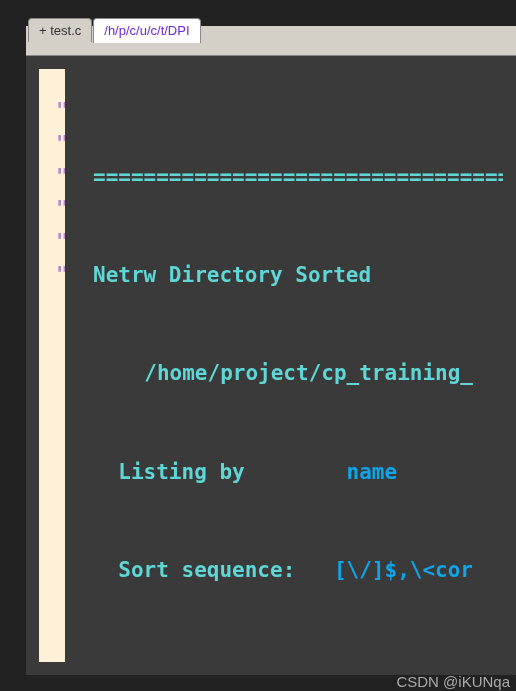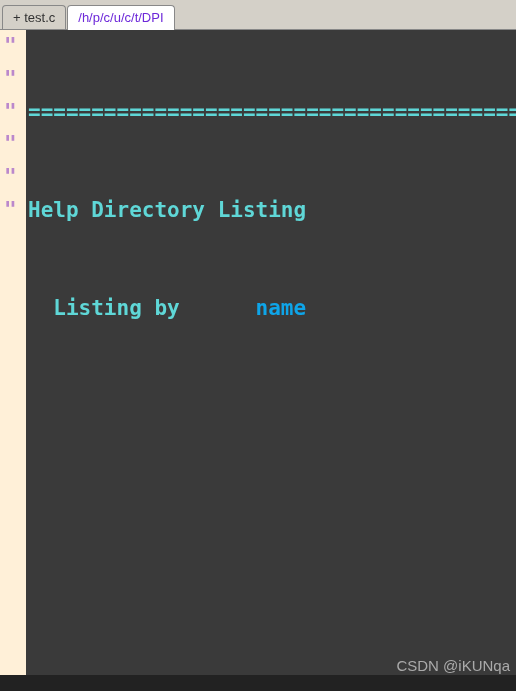--- a/index.html
+++ b/index.html
@@ -1,15 +1,15 @@
 <!DOCTYPE html>
 <html><head>
 <meta charset="utf-8">
 <style>
-* { margin: 0; padding: 0; box-sizing: border-box; }
+* { margin: 0; padding: 13px; box-sizing: border-box; }
 body {
   font-family: "Consolas", "Monaco", monospace;
   font-size: 20px;
   background: #222;
   width: 516px;
   height: 691px;
   overflow: hidden;
   position: relative;
 }
 .tabs {
@@ -106,22 +106,24 @@
     <div class="gutter-line"></div>
     <div class="gutter-line"></div>
     <div class="gutter-line"></div>
     <div class="gutter-line"></div>
     <div class="gutter-line"></div>
     <div class="gutter-line"></div>
   </div>
 
   <div class="content">
     <div class="row"><span class="c-teal">=============================================</span></div>
-    <div class="row"><span class="c-teal">Help Directory Listing</span></div>
+    <div class="row"><span class="c-teal">Netrw Directory Sorted</span></div>
+    <div class="row"><span class="c-teal">  </span><span class="c-teal">/home/project/cp_training_</span></div>
     <div class="row"><span class="c-teal">  Listing by      </span><span class="c-yellow">name</span></div>
+    <div class="row"><span class="c-teal">  Sort sequence: </span><span class="c-yellow">[\/]$,\&lt;cor</span></div>
     
     
     
     
     
     
     
     
     
     

